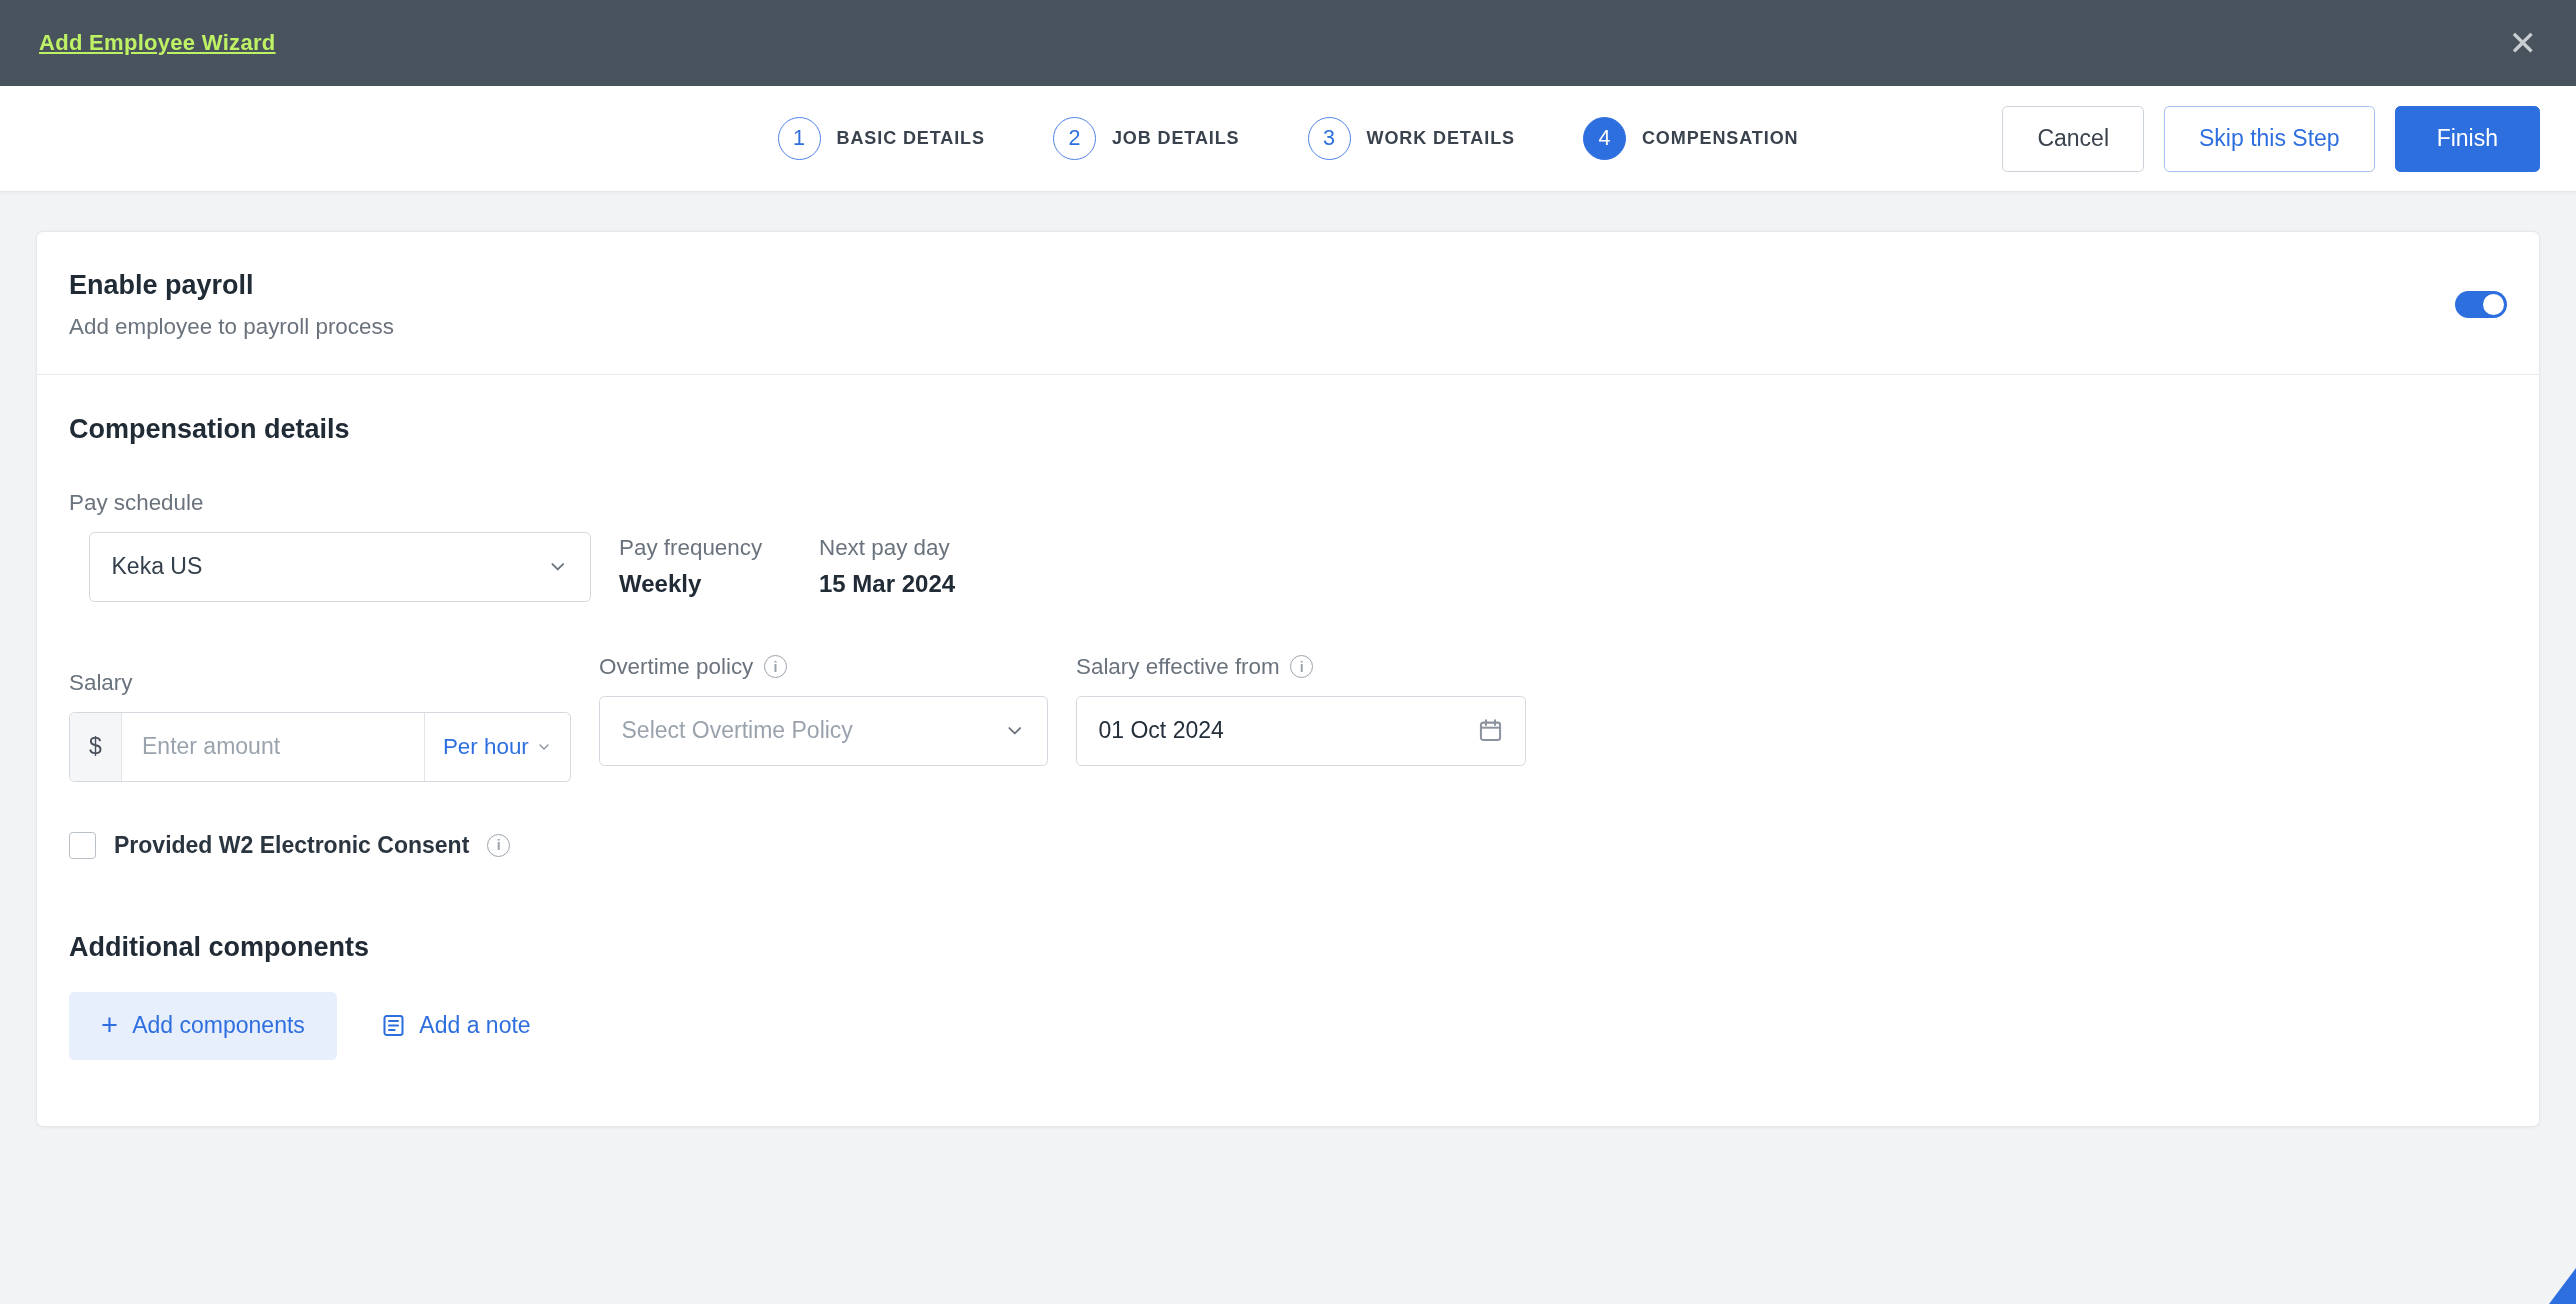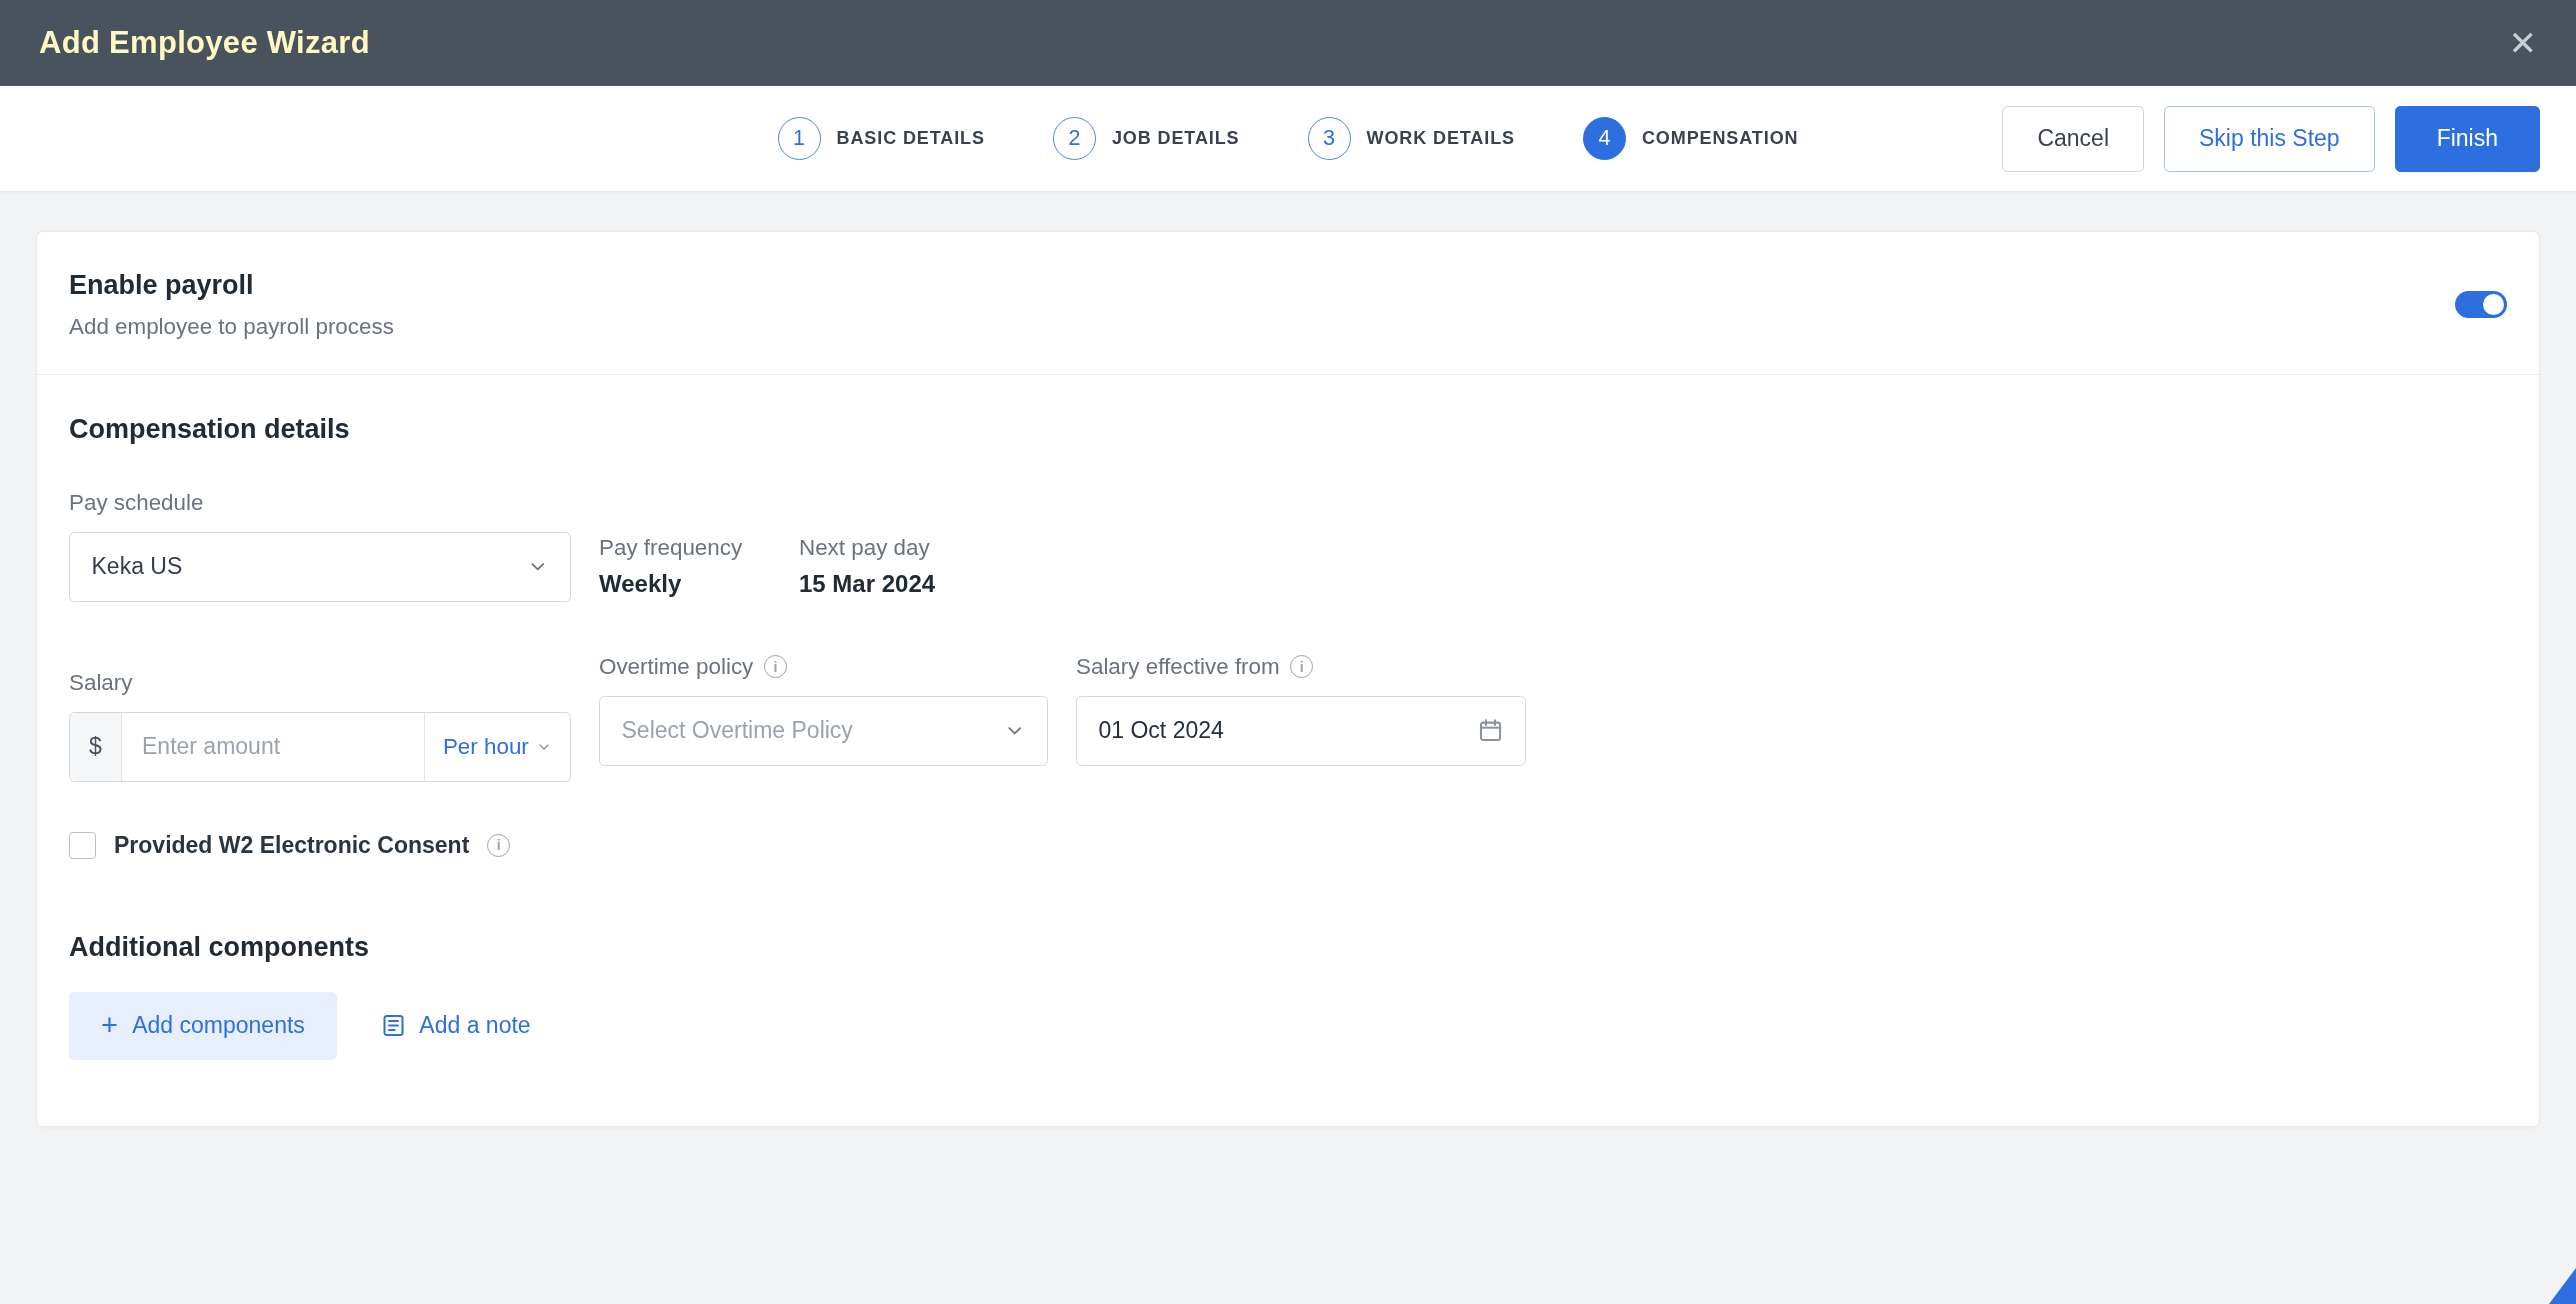--- a/index.html
+++ b/index.html
@@ -10,21 +10,21 @@
     position:relative;
     overflow:hidden;
     color:#2a3540;
   }
 
   
   .topbar {
     height:86px; background:#49535d; display:flex; align-items:center;
     justify-content:space-between; padding:0 39px;
   }
-  .topbar h1 { color:#fef9c3; font-size:31px; font-weight:600; letter-spacing:0.3px; }
+  .topbar h1 { color:#bef264; font-size:22px; font-weight:600; letter-spacing:0.3px;text-decoration:underline; }
   .close-x { color:#c9ced3; font-size:34px; line-height:1; cursor:pointer; font-weight:300; }
 
   
   .stepbar {
     height:106px; background:#ffffff; position:relative;
     display:flex; align-items:center; justify-content:center;
     border-bottom:0.9px solid #e3e6ea;
     box-shadow:0 1.8px 3.6px rgba(20,30,40,.04);
   }
   .steps { display:flex; align-items:center; gap:68px; }
@@ -67,21 +67,21 @@
   .toggle .knob {
     position:absolute; top:2.7px; right:2.7px; width:21.5px; height:21.5px; border-radius:50%;
     background:#ffffff;
   }
 
   .comp { padding:39px 32px 66px; }
   .comp h2 { font-size:27px; font-weight:700; color:#202b36; }
 
   .field-label { font-size:22.4px; color:#6a737d; margin-bottom:16px; display:flex; align-items:center; gap:10.7px; }
 
-  .row-schedule { display:flex; align-items:center; margin-top:10.7px; }
+  .row-schedule { display:flex; align-items:center; margin-top:10.7px;margin-left:20px; }
   .schedule-col { width:502px; }
 
   .select, .inputbox {
     height:70px; border:0.9px solid #d4d9df; border-radius:5.4px; background:#ffffff;
     display:flex; align-items:center; padding:0 21.5px; font-size:23px; color:#333f4b;
     justify-content:space-between; cursor:pointer;
   }
   .select .placeholder { color:#9aa3ad; }
 
   .chev { flex:0 0 auto; }

